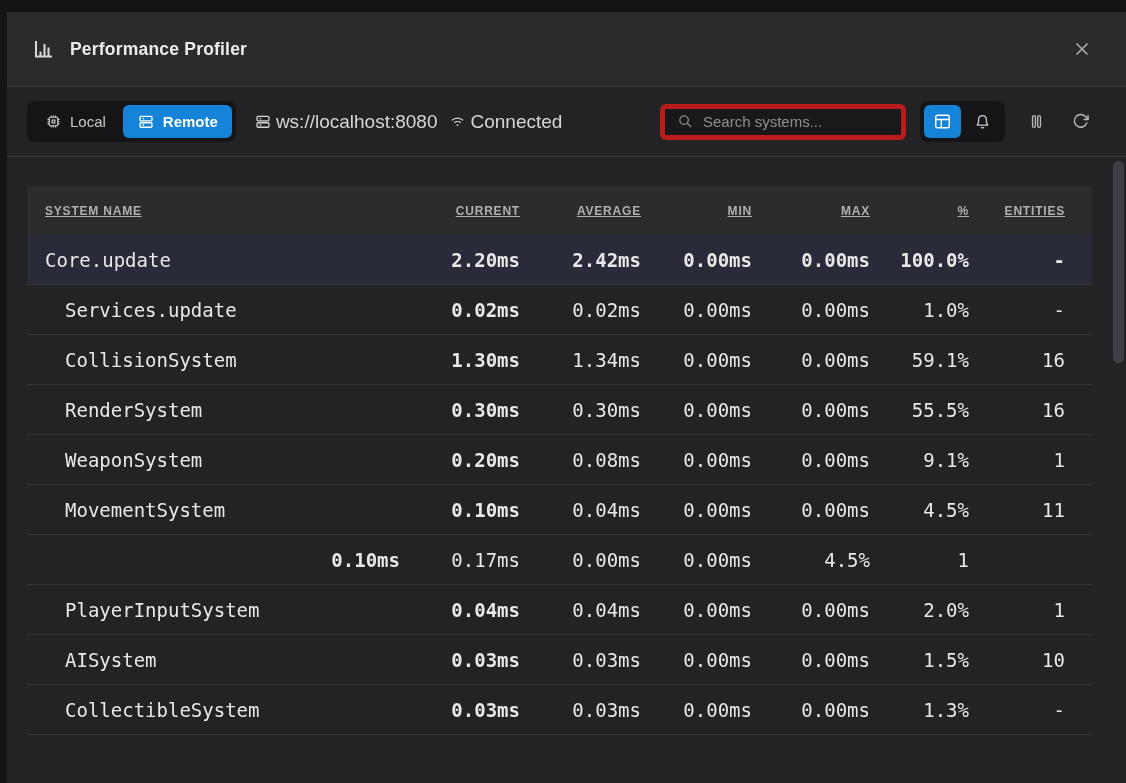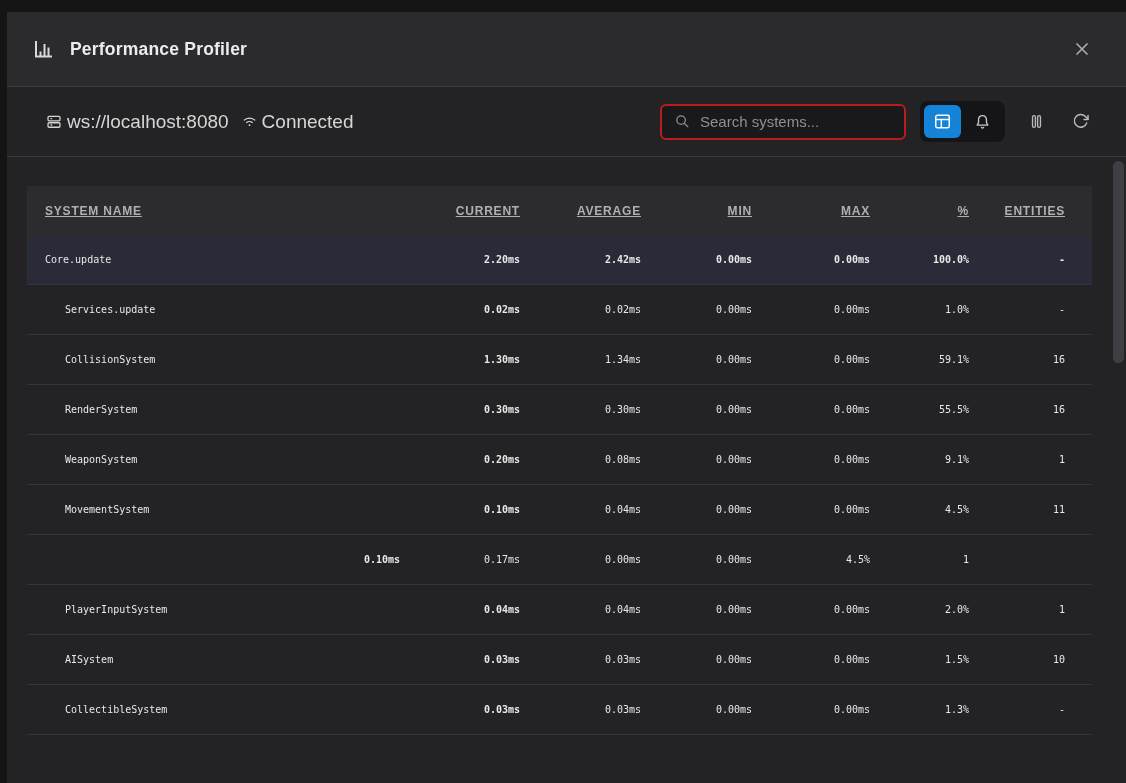--- a/index.html
+++ b/index.html
@@ -20,21 +20,21 @@
     padding:0 33px 0 20px; border-bottom:1px solid #3a3a3d; }
   .seg-group { background:#151517; border-radius:8px; padding:4px; display:flex; gap:3px; }
   .seg-btn { display:flex; align-items:center; gap:8px; padding:0 14px; height:33px;
     border-radius:6px; background:transparent; border:none; color:#c9c9c9;
     font-size:15px; font-family:inherit; cursor:pointer; }
   .seg-btn.active { background:#1583d7; color:#fff; font-weight:600; }
   .conn { display:flex; align-items:center; gap:4px; color:#d6d6d6; font-size:19px; }
   .conn.url { margin-left:18px; }
   .conn.status { margin-left:12px; }
   .tb-spacer { flex:1; }
-  .search { width:246px; height:36px; background:#19191b; border:2px solid #b91c1c;
+  .search { width:246px; height:36px; background:#19191b; border:5px solid #b91c1c;
     border-radius:6px; display:flex; align-items:center; padding:0 12px; gap:9px; }
   .search input { flex:1; min-width:0; background:transparent; border:none; outline:none;
     color:#dddddd; font-size:15px; font-family:inherit; }
   .search input::placeholder { color:#8f8f92; }
   .icon-seg { margin-left:14px; }
   .icon-btn { width:37px; height:33px; border-radius:6px; border:none; background:transparent;
     display:flex; align-items:center; justify-content:center; cursor:pointer; }
   .icon-btn.active { background:#1583d7; }
   .ghost-btn { background:none; border:none; cursor:pointer; width:26px; height:30px;
     display:flex; align-items:center; justify-content:center; }
@@ -43,21 +43,21 @@
 
   
   .content { flex:1; position:relative; padding:29px 34px 0 20px; overflow:hidden; }
   .grid-cols { display:grid; grid-template-columns:1fr 120px 121px 111px 118px 99px 96px;
     align-items:center; padding:0 27px 0 18px; }
   .thead { height:49px; background:#2c2c2f; color:#b0b0b3; font-size:12px; font-weight:700;
     letter-spacing:.8px; }
   .th { text-align:right; white-space:nowrap;text-decoration:underline; }
   .th.first { text-align:left; }
   .row { height:50px; border-bottom:1px solid #353538;
-    font-family:"DejaVu Sans Mono", monospace; font-size:10px; color:#e8e8e8; cursor:default; }
+    font-family:"DejaVu Sans Mono", monospace; font-size:19px; color:#e8e8e8; cursor:default; }
   .row.root { background:#292b38; }
   .row.root .num { font-weight:bold; }
   .cell.num { text-align:right; }
   .cell.current { font-weight:bold; }
   .scroll-thumb { position:absolute; right:2px; top:4px; width:11px; height:202px;
     background:#3e3e45; border-radius:6px; cursor:pointer; }
 
   
   .footer { flex:0 0 36px; border-top:1px solid #3a3a3d; display:flex;
     align-items:center; justify-content:center; }
@@ -85,20 +85,42 @@
     <button class="close-btn">
       <span>
         <svg width="20" height="20" viewBox="0 0 24 24" fill="none" stroke="#ababab" stroke-width="2" stroke-linecap="round">
           <path d="M6 6 L18 18 M18 6 L6 18"></path>
         </svg>
       </span>
     </button>
   </header>
 
   <div class="toolbar">
+    <div class="seg-group">
+      <button class="seg-btn">
+        <span>
+          <svg width="17" height="17" viewBox="0 0 24 24" fill="none" stroke="#c9c9c9" stroke-width="1.7">
+            <rect x="6" y="6" width="12" height="12" rx="1.5"></rect>
+            <rect x="10" y="10" width="4" height="4"></rect>
+            <path d="M9 3.5V6 M12 3.5V6 M15 3.5V6 M9 18v2.5 M12 18v2.5 M15 18v2.5 M3.5 9H6 M3.5 12H6 M3.5 15H6 M18 9h2.5 M18 12h2.5 M18 15h2.5"></path>
+          </svg>
+        </span>
+        <span>Local</span>
+      </button>
+      <button class="seg-btn active">
+        <span>
+          <svg width="18" height="18" viewBox="0 0 24 24" fill="none" stroke="#ffffff" stroke-width="1.8">
+            <rect x="4" y="4.5" width="16" height="6" rx="1.5"></rect>
+            <rect x="4" y="13" width="16" height="6" rx="1.5"></rect>
+            <path d="M7.5 7.5h2 M7.5 16h2"></path>
+          </svg>
+        </span>
+        <span>Remote</span>
+      </button>
+    </div>
 
     <div class="conn url">
       <span>
         <svg width="18" height="18" viewBox="0 0 24 24" fill="none" stroke="#d6d6d6" stroke-width="1.7">
           <rect x="4" y="4.5" width="16" height="6" rx="1.5"></rect>
           <rect x="4" y="13" width="16" height="6" rx="1.5"></rect>
           <path d="M7.5 7.5h2 M7.5 16h2"></path>
         </svg>
       </span>
       <span>ws://localhost:8080</span>

